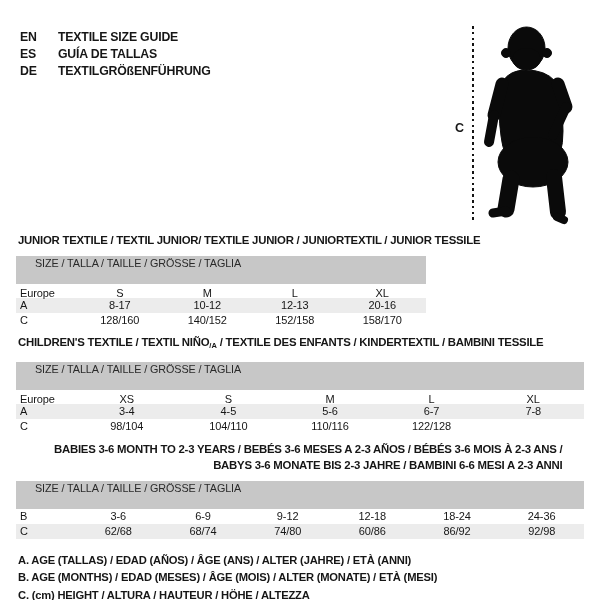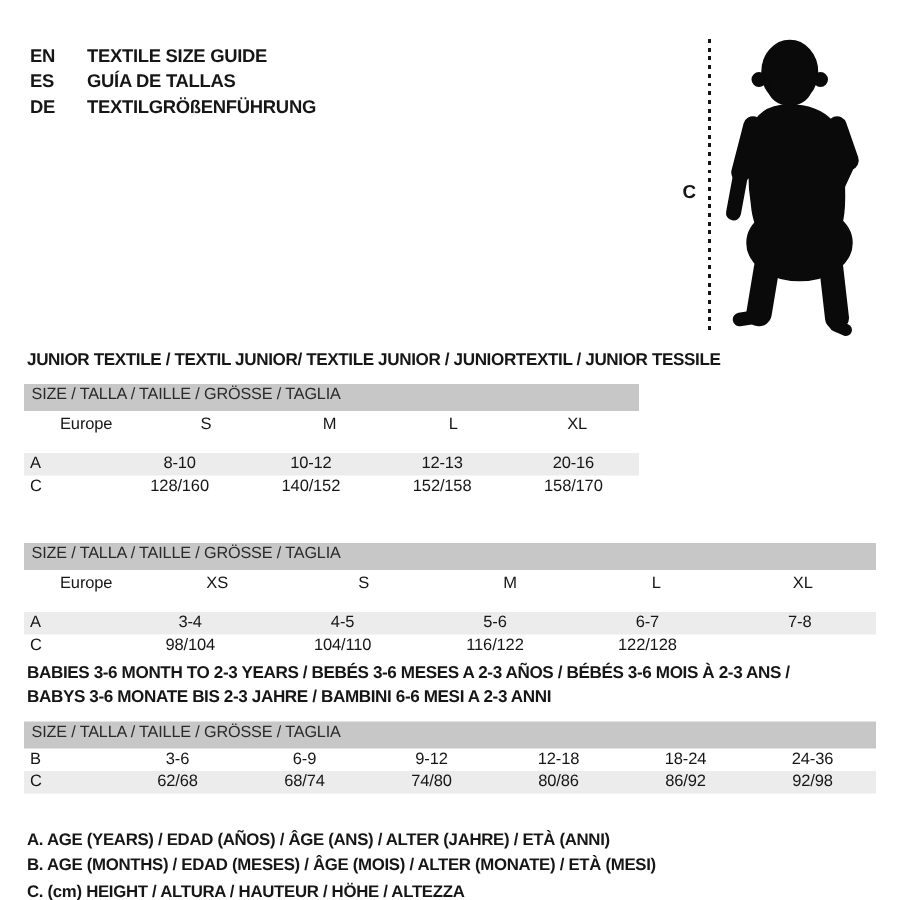--- a/index.html
+++ b/index.html
@@ -10,31 +10,31 @@
   .lang-list{position:absolute;left:20px;top:13px;font-weight:bold;font-size:12.3px;letter-spacing:-0.2px;}
   .lang-row{display:grid;grid-template-columns:38px auto;line-height:16.8px;white-space:nowrap;}
 
   
   .fig-dash{position:absolute;left:472px;top:10px;width:2px;height:197px;
     background:repeating-linear-gradient(to bottom,#141414 0 2.6px,transparent 2.6px 5.8px);}
   .fig-c{position:absolute;left:455px;top:105px;font-weight:bold;font-size:12.5px;}
   .fig-svg{position:absolute;left:483px;top:5px;}
 
   
-  .sec-title{position:absolute;font-weight:bold;font-size:11.4px;letter-spacing:-0.25px;white-space:nowrap;}
+  .sec-title{position:absolute;font-weight:bold;font-size:11.4px;letter-spacing:-0.25px;white-space:nowrap;text-align:right;}
   .sub-a{font-size:7.5px;vertical-align:-2px;letter-spacing:0;}
-  .two-line{line-height:16px;}
+  .two-line{line-height:16px;margin-left:36px;}
 
   
   .table{position:absolute;font-size:11px;letter-spacing:-0.1px;}
   .w-junior{width:410px;}
   .w-full{width:568px;}
-  .size-bar{height:18px;line-height:14px;background:#c7c7c7;color:#2a2a2a;padding-left:5px;font-size:10.8px;white-space:nowrap;}
+  .size-bar{height:28px;line-height:14px;background:#c7c7c7;color:#2a2a2a;padding-left:19px;font-size:10.8px;white-space:nowrap;}
   .trow{display:grid;height:15px;line-height:15px;}
-  .trow.header-row{height:28px;line-height:18px;margin-left:20px;}
+  .trow.header-row{height:14px;line-height:18px;}
   .trow.shaded{background:#ececec;}
   .cols5 .trow{grid-template-columns:60px repeat(4,1fr);}
   .cols6 .trow{grid-template-columns:60px repeat(5,1fr);}
   .cols7 .trow{grid-template-columns:60px repeat(6,1fr);}
   .tcell{text-align:center;}
   .tcell.rowlabel{text-align:left;padding-left:4px;}
 
   
   .notes{position:absolute;left:18px;top:536px;font-weight:bold;font-size:11.2px;letter-spacing:-0.2px;line-height:17.3px;white-space:nowrap;}
 </style>
@@ -87,35 +87,38 @@
     <div>
         <div class="trow header-row">
           <span class="tcell rowlabel">Europe</span>
           <span class="tcell">S</span>
           <span class="tcell">M</span>
           <span class="tcell">L</span>
           <span class="tcell">XL</span>
         </div>
         <div class="trow shaded">
           <span class="tcell rowlabel">A</span>
-          <span class="tcell">8-10</span>
+          <span class="tcell">8-17</span>
           <span class="tcell">10-12</span>
           <span class="tcell">12-13</span>
           <span class="tcell">20-16</span>
         </div>
         <div class="trow">
           <span class="tcell rowlabel">C</span>
           <span class="tcell">128/160</span>
           <span class="tcell">140/152</span>
           <span class="tcell">152/158</span>
           <span class="tcell">158/170</span>
         </div>
       </div>
   </div>
 
+  <div class="sec-title" style="left:18px;top:320px;">
+    <span>CHILDREN'S TEXTILE / TEXTIL NIÑO</span><span class="sub-a">/A</span><span> / TEXTILE DES ENFANTS / KINDERTEXTIL / BAMBINI TESSILE</span>
+  </div>
   <div class="table w-full cols6" style="left:16px;top:346px;">
     <div class="size-bar">SIZE / TALLA / TAILLE / GRÖSSE / TAGLIA</div>
     <div>
         <div class="trow header-row">
           <span class="tcell rowlabel">Europe</span>
           <span class="tcell">XS</span>
           <span class="tcell">S</span>
           <span class="tcell">M</span>
           <span class="tcell">L</span>
           <span class="tcell">XL</span>
@@ -125,21 +128,21 @@
           <span class="tcell">3-4</span>
           <span class="tcell">4-5</span>
           <span class="tcell">5-6</span>
           <span class="tcell">6-7</span>
           <span class="tcell">7-8</span>
         </div>
         <div class="trow">
           <span class="tcell rowlabel">C</span>
           <span class="tcell">98/104</span>
           <span class="tcell">104/110</span>
-          <span class="tcell">116/122</span>
+          <span class="tcell">110/116</span>
           <span class="tcell">122/128</span>
         </div>
       </div>
   </div>
 
   <div class="sec-title two-line" style="left:18px;top:425px;">
     <div>BABIES 3-6 MONTH TO 2-3 YEARS / BEBÉS 3-6 MESES A 2-3 AÑOS / BÉBÉS 3-6 MOIS À 2-3 ANS /</div>
     <div>BABYS 3-6 MONATE BIS 2-3 JAHRE / BAMBINI 6-6 MESI A 2-3 ANNI</div>
   </div>
   <div class="table w-full cols7" style="left:16px;top:465px;">
@@ -152,26 +155,26 @@
           <span class="tcell">9-12</span>
           <span class="tcell">12-18</span>
           <span class="tcell">18-24</span>
           <span class="tcell">24-36</span>
         </div>
         <div class="trow shaded">
           <span class="tcell rowlabel">C</span>
           <span class="tcell">62/68</span>
           <span class="tcell">68/74</span>
           <span class="tcell">74/80</span>
-          <span class="tcell">80/86</span>
+          <span class="tcell">60/86</span>
           <span class="tcell">86/92</span>
           <span class="tcell">92/98</span>
         </div>
       </div>
   </div>
 
   <div class="notes">
-    <div>A. AGE (YEARS) / EDAD (AÑOS) / ÂGE (ANS) / ALTER (JAHRE) / ETÀ (ANNI)</div>
+    <div>A. AGE (TALLAS) / EDAD (AÑOS) / ÂGE (ANS) / ALTER (JAHRE) / ETÀ (ANNI)</div>
     <div>B. AGE (MONTHS) / EDAD (MESES) / ÂGE (MOIS) / ALTER (MONATE) / ETÀ (MESI)</div>
     <div>C. (cm) HEIGHT / ALTURA / HAUTEUR / HÖHE / ALTEZZA</div>
   </div>
 
 </div>
 
 </body></html>

